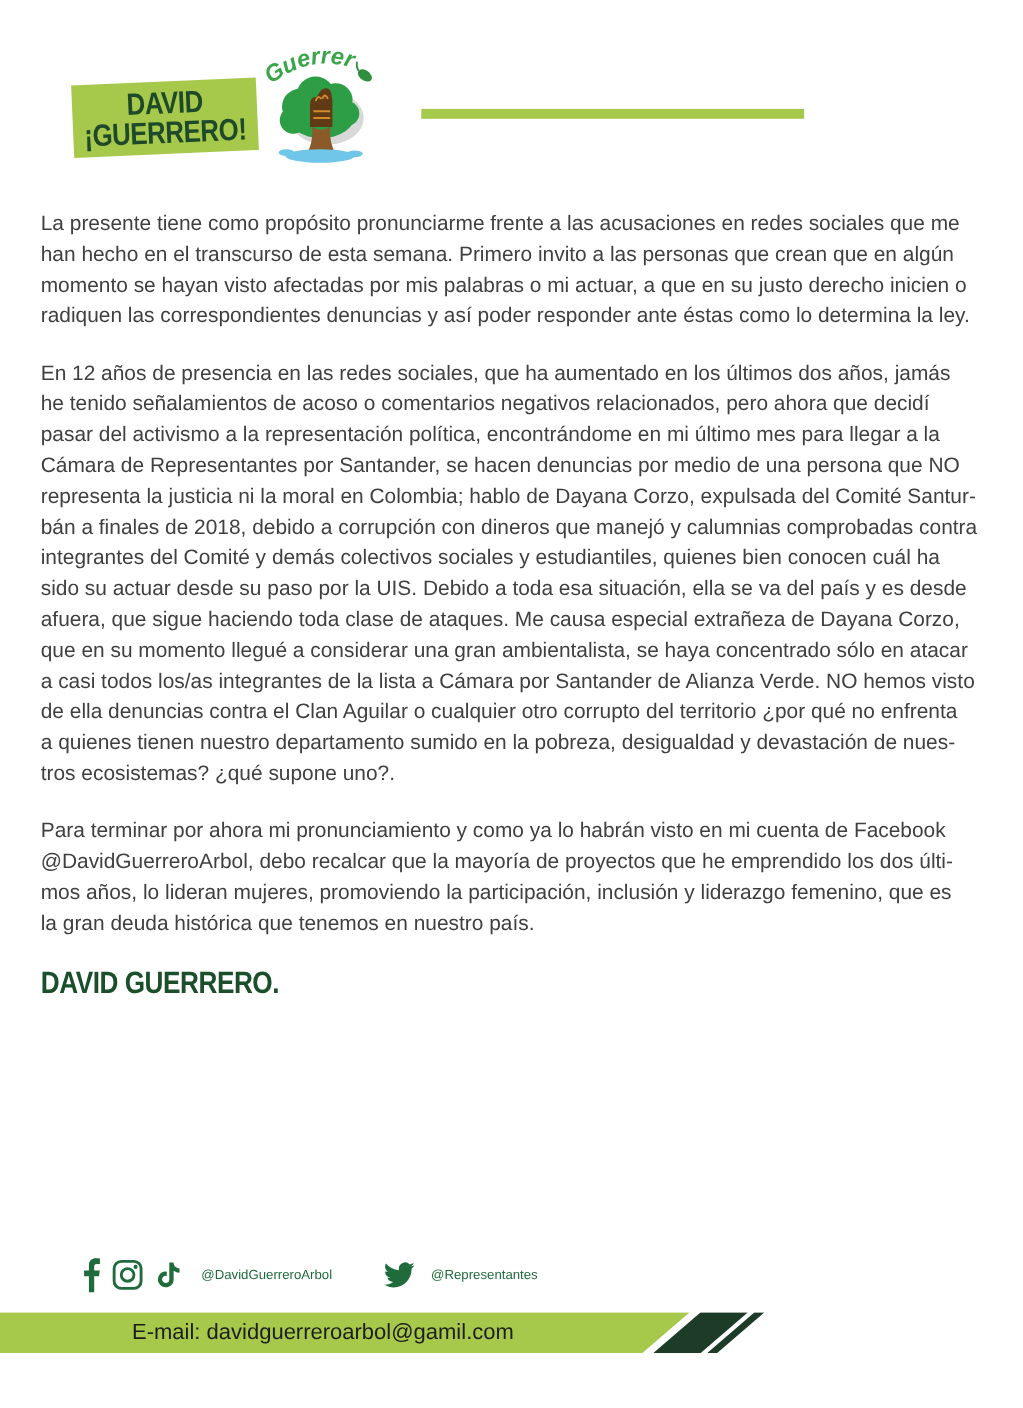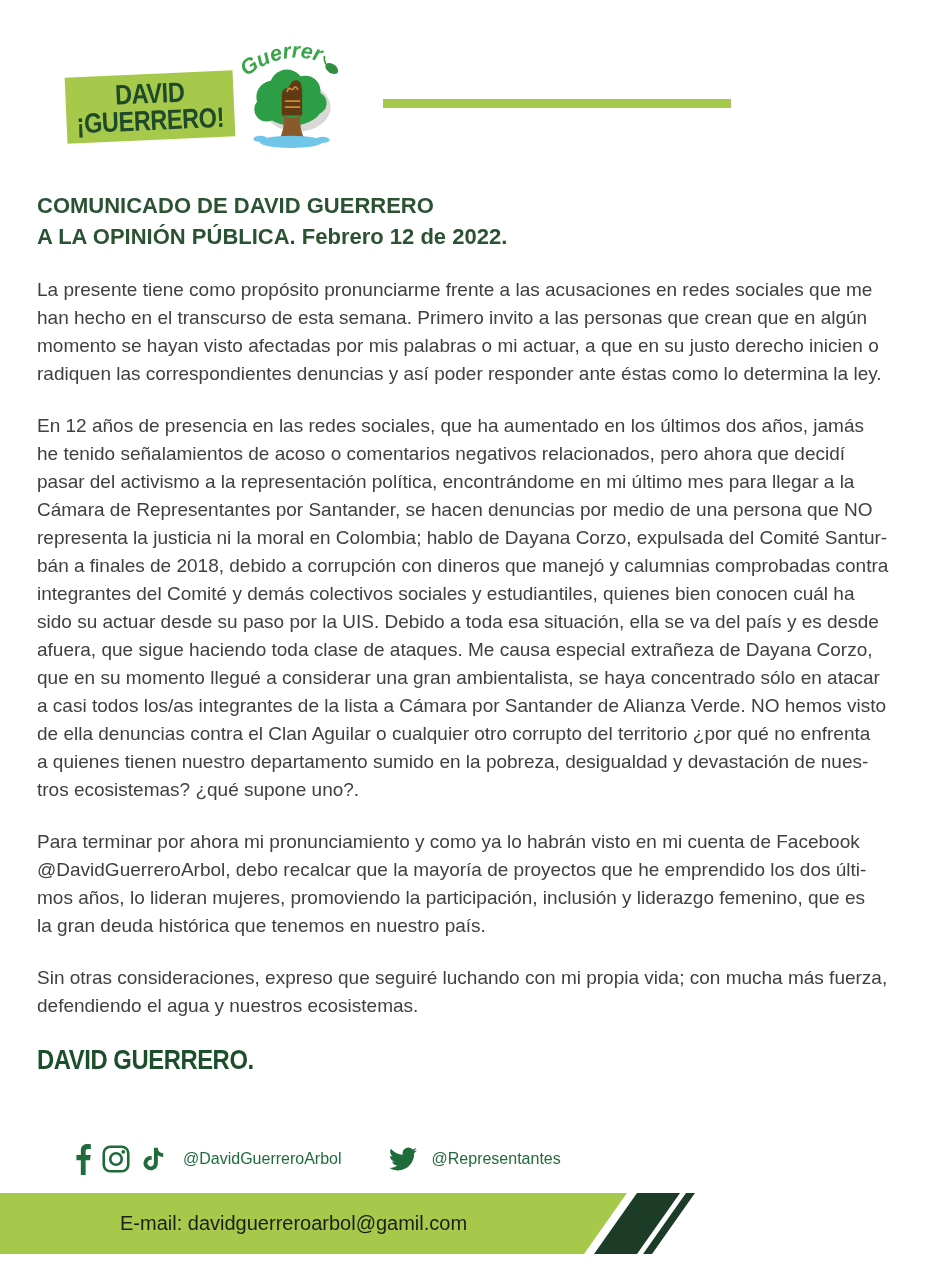--- a/index.html
+++ b/index.html
@@ -33,25 +33,25 @@
     transform:scaleX(0.85); transform-origin:left center; margin-top:14px; white-space:nowrap;
   }
 
   
   .social-row{
     position:absolute; left:75px; top:1140px; height:38px;
     display:flex; align-items:center; color:#1f6b3c;
   }
   .social-row svg{ display:block; }
   .icon-gap{ margin-left:9px; }
-  .handle{ font-size:16px; color:#1f6b3c; margin-left:16px; white-space:nowrap;text-align:right; }
+  .handle{ font-size:12px; color:#1f6b3c; margin-left:16px; white-space:nowrap;text-align:right; }
   .handle.tw{ margin-left:12px; }
   .twitter-wrap{ margin-left:44px; }
 
-  .email-bar{ position:absolute; left:0; top:1193px; width:930px; height:61px; }
+  .email-bar{ position:absolute; left:0; top:1193px; width:930px; height:37px; }
   .bar-main{
     position:absolute; inset:0; background:#a6c84b;
     clip-path:polygon(0 0, 627px 0, 584px 100%, 0 100%);
     display:flex; align-items:center; padding-left:120px;
   }
   .bar-main .email-text{ font-size:20px; color:#1d1d1b; }
   .stripe-thick{
     position:absolute; inset:0; background:#1c3c28;
     clip-path:polygon(637px 0, 680px 0, 637px 100%, 594px 100%);
   }
@@ -100,24 +100,20 @@
         <ellipse cx="54" cy="102" rx="31" ry="6"></ellipse>
         <ellipse cx="24" cy="99" rx="7" ry="3"></ellipse>
         <ellipse cx="85" cy="100" rx="7" ry="3"></ellipse>
       </g>
     </g>
   </svg>
 
   <div class="header-line"></div>
 
   <div class="content">
-    <div class="doc-title">
-      <div>COMUNICADO DE DAVID GUERRERO</div>
-      <div>A LA OPINIÓN PÚBLICA. Febrero 12 de 2022.</div>
-    </div>
 
     <p class="para">La presente tiene como propósito pronunciarme frente a las acusaciones en redes sociales que me
 han hecho en el transcurso de esta semana. Primero invito a las personas que crean que en algún
 momento se hayan visto afectadas por mis palabras o mi actuar, a que en su justo derecho inicien o
 radiquen las correspondientes denuncias y así poder responder ante éstas como lo determina la ley.</p>
     <p class="para">En 12 años de presencia en las redes sociales, que ha aumentado en los últimos dos años, jamás
 he tenido señalamientos de acoso o comentarios negativos relacionados, pero ahora que decidí
 pasar del activismo a la representación política, encontrándome en mi último mes para llegar a la
 Cámara de Representantes por Santander, se hacen denuncias por medio de una persona que NO
 representa la justicia ni la moral en Colombia; hablo de Dayana Corzo, expulsada del Comité Santur-
@@ -127,22 +123,20 @@
 afuera, que sigue haciendo toda clase de ataques. Me causa especial extrañeza de Dayana Corzo,
 que en su momento llegué a considerar una gran ambientalista, se haya concentrado sólo en atacar
 a casi todos los/as integrantes de la lista a Cámara por Santander de Alianza Verde. NO hemos visto
 de ella denuncias contra el Clan Aguilar o cualquier otro corrupto del territorio ¿por qué no enfrenta
 a quienes tienen nuestro departamento sumido en la pobreza, desigualdad y devastación de nues-
 tros ecosistemas? ¿qué supone uno?.</p>
     <p class="para">Para terminar por ahora mi pronunciamiento y como ya lo habrán visto en mi cuenta de Facebook
 @DavidGuerreroArbol, debo recalcar que la mayoría de proyectos que he emprendido los dos últi-
 mos años, lo lideran mujeres, promoviendo la participación, inclusión y liderazgo femenino, que es
 la gran deuda histórica que tenemos en nuestro país.</p>
-    <p class="para">Sin otras consideraciones, expreso que seguiré luchando con mi propia vida; con mucha más fuerza,
-defendiendo el agua y nuestros ecosistemas.</p>
 
     <div class="signature">DAVID GUERRERO.</div>
   </div>
 
   <div class="social-row">
     <span>
       <svg width="17" height="32" viewBox="0 0 12 24" fill="#1f6b3c">
         <path d="M7.6 24V13h3.3l.5-4H7.6V6.4c0-1.1.3-1.9 1.9-1.9h2V.9C11.2.8 9.9.7 8.8.7 6 .7 4 2.4 4 5.6V9H.7v4H4v11h3.6z"></path>
       </svg>
     </span>

